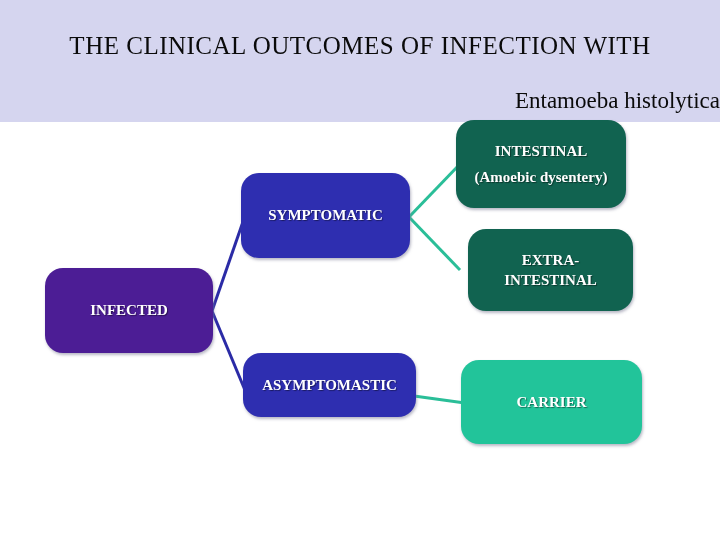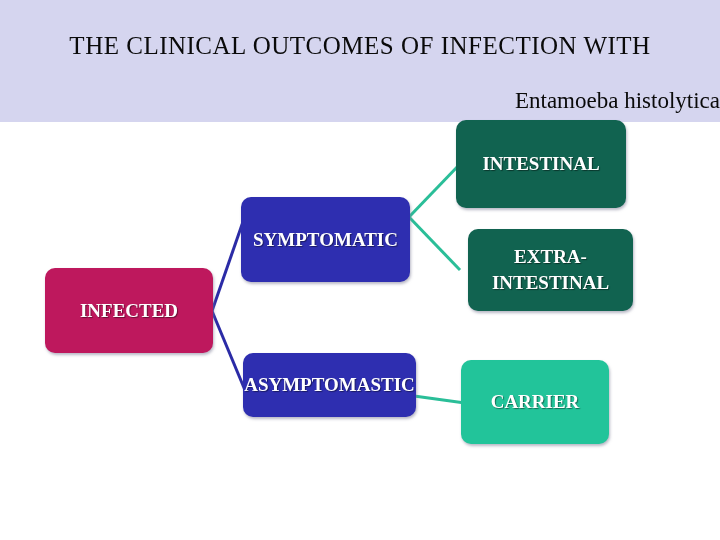--- a/index.html
+++ b/index.html
@@ -34,74 +34,75 @@
     text-align: right;
     font-size: 23px;
     color: #0a0a0a;
   }
   .connectors {
     position: absolute; left: 0; top: 0;
     width: 720px; height: 540px;
   }
   .node {
     position: absolute;
-    border-radius: 10px;
+    border-radius: 18px;
     display: flex;
     flex-direction: column;
     align-items: center;
     justify-content: center;
     box-sizing: border-box;
     box-shadow: 1px 2px 3px rgba(125,125,150,0.55);
     color: #ffffff;
     font-weight: bold;
-    font-size: 19px;
+    font-size: 15px;
     text-align: center;
     text-shadow: 1px 1px 1px rgba(0,0,0,0.45);
     line-height: 1.35;
   }
   .node .multiline { white-space: pre-line; }
   .node-infected      { left: 45px;  top: 268px; width: 168px; height: 85px; }
   .node-symptomatic   { left: 241px; top: 173px; width: 169px; height: 85px; }
   .node-asymptomastic { left: 243px; top: 353px; width: 173px; height: 64px; }
   .node-intestinal    { left: 456px; top: 120px; width: 170px; height: 88px; gap: 5px; }
   .node-extra         { left: 458px; top: 229px; width: 165px; height: 82px; }
-  .node-carrier       { left: 461px; top: 360px; width: 148px; height: 84px; }
+  .node-carrier       { left: 461px; top: 360px; width: 181px; height: 84px; }
 </style>
 </head>
 <body>
 
 <div class="slide">
 
   <div class="header-band" style="background-color: rgb(213, 213, 239);"></div>
 
   <div class="slide-title">THE CLINICAL OUTCOMES OF INFECTION WITH</div>
   <div class="slide-subtitle">Entamoeba histolytica</div>
 
   <svg class="connectors" viewBox="0 0 720 540">
     <line x1="212" y1="311" x2="245" y2="216" stroke-width="3" stroke="#2b2ba6"></line>
     <line x1="212" y1="311" x2="247" y2="395" stroke-width="3" stroke="#2b2ba6"></line>
     <line x1="409" y1="217" x2="460" y2="164" stroke-width="3" stroke="#2abe98"></line>
     <line x1="409" y1="217" x2="460" y2="270" stroke-width="3" stroke="#2abe98"></line>
     <line x1="414" y1="396" x2="465" y2="403" stroke-width="3" stroke="#2abe98"></line>
   </svg>
 
-  <div class="node node-infected" style="background-color: #be185d;">
+  <div class="node node-infected" style="background-color: #4c1d95;">
     <span>INFECTED</span>
   </div>
 
-  <div class="node node-symptomatic" style="background-color: rgb(46, 46, 176); margin-top: 24px;">
+  <div class="node node-symptomatic" style="background-color: rgb(46, 46, 176);">
     <span>SYMPTOMATIC</span>
   </div>
 
   <div class="node node-asymptomastic" style="background-color: rgb(46, 46, 176);">
     <span>ASYMPTOMASTIC</span>
   </div>
 
   <div class="node node-intestinal" style="background-color: rgb(17, 99, 80);">
     <span>INTESTINAL</span>
+    <span>(Amoebic dysentery)</span>
   </div>
 
   <div class="node node-extra" style="background-color: rgb(17, 99, 80); margin-left: 10px;">
     <span class="multiline">EXTRA-
 INTESTINAL</span>
   </div>
 
   <div class="node node-carrier" style="background-color: rgb(34, 196, 154);">
     <span>CARRIER</span>
   </div>

